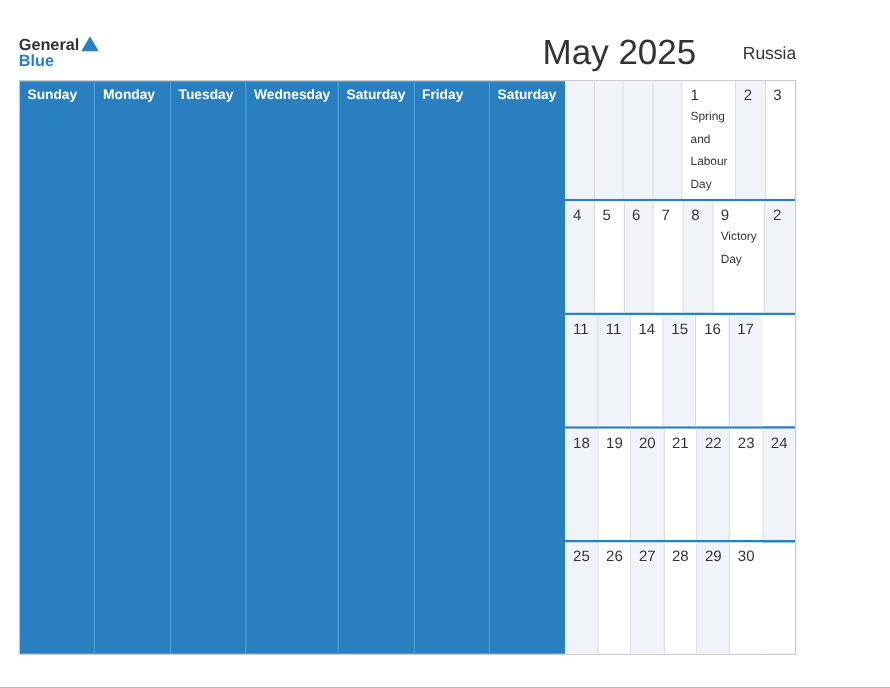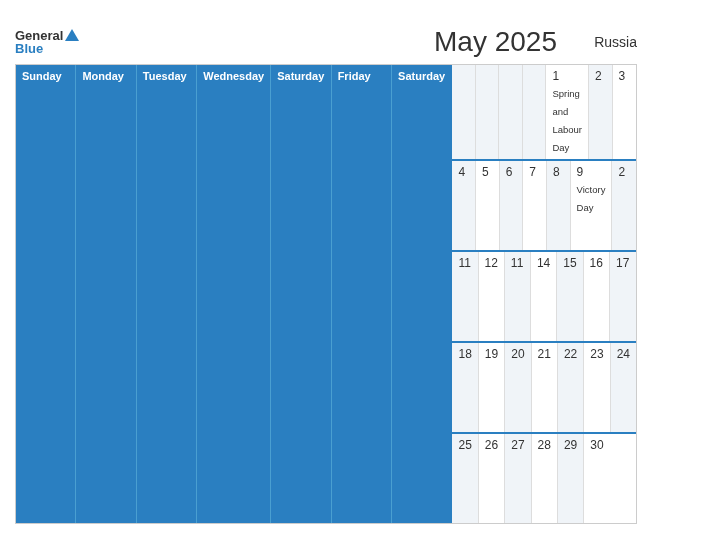--- a/index.html
+++ b/index.html
@@ -187,23 +187,20 @@
           </div>
           <div class="cal-cell"><span class="day-num">9</span><span class="holiday-text">Victory Day</span></div>
           <div class="cal-cell gray">
             <span class="day-num">2</span>
           </div>
         </div>
         <div class="cal-week">
           <div class="cal-cell gray">
             <span class="day-num">11</span>
           </div>
-          <div class="cal-cell">
-            <span class="day-num">12</span>
-          </div>
           <div class="cal-cell gray">
             <span class="day-num">11</span>
           </div>
           <div class="cal-cell">
             <span class="day-num">14</span>
           </div>
           <div class="cal-cell gray">
             <span class="day-num">15</span>
           </div>
           <div class="cal-cell">

